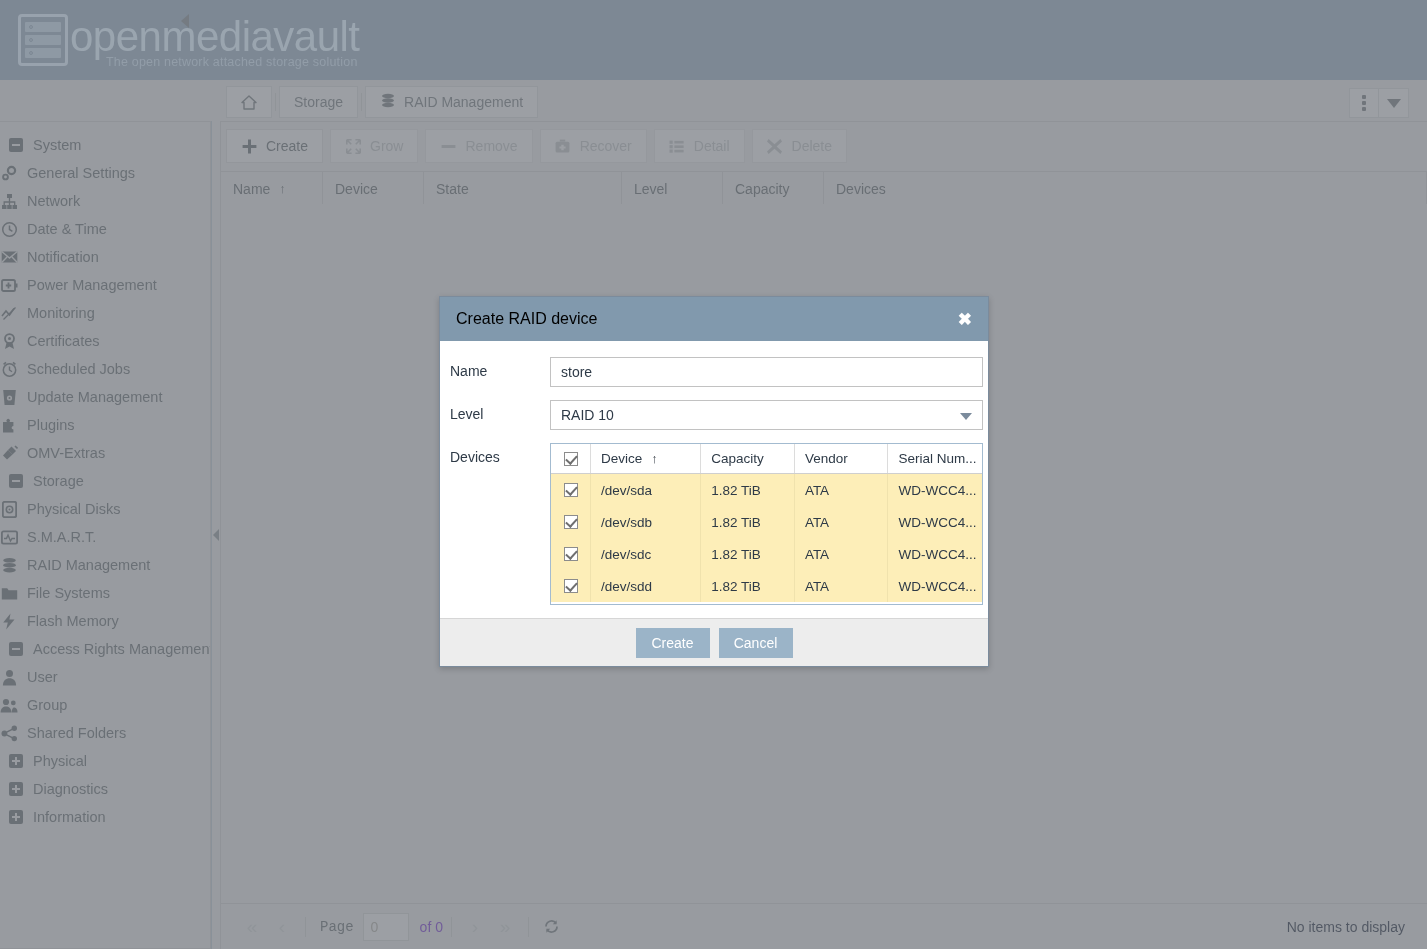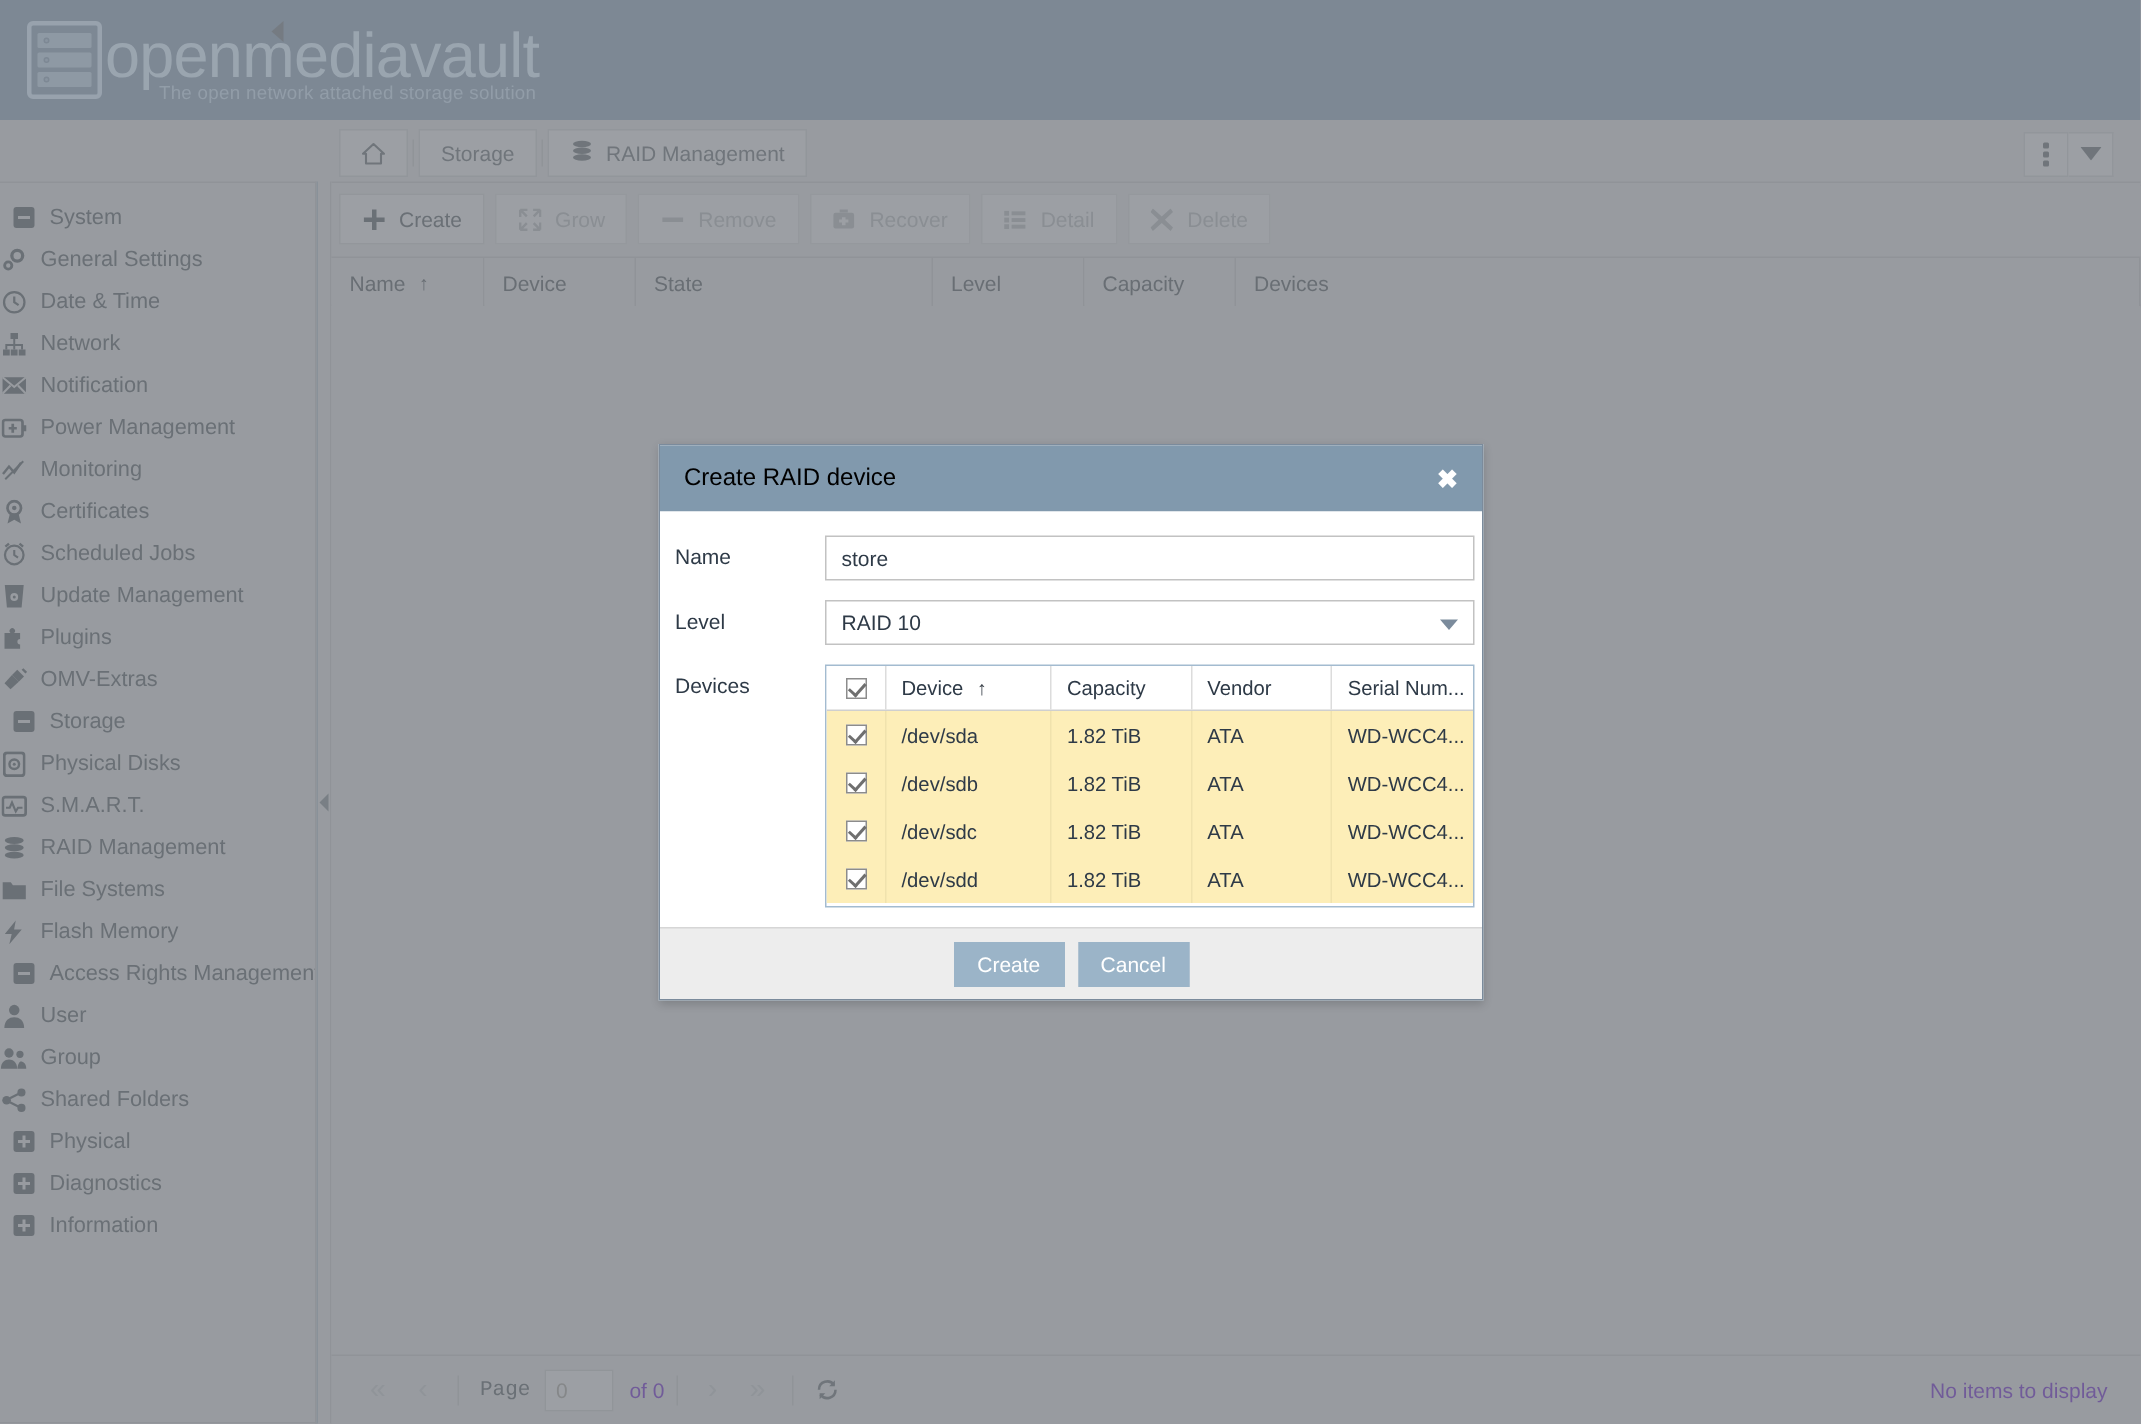--- a/index.html
+++ b/index.html
@@ -160,21 +160,21 @@
   }
   .pg-btn.active { color: #4a5159; }
   .pg-sep { width: 1px; height: 20px; background: #8b8e93; margin: 0 8px; }
   #pg-label { font-size: 14px; color: #3f464e; margin: 0 9px 0 6px; font-family: Liberation Mono, monospace; }
   #pg-input {
     width: 46px; height: 28px; background: #a2a5aa; border: 1px solid #8d9095;
     font-size: 14px; color: #84888e; padding: 0 7px; font-family: inherit; outline: none;
   }
   #pg-of { font-size: 14px; color: #4c1d95; margin-left: 11px; }
   #pg-empty {
-    margin-left: auto; font-size: 14px; color: #4c1d95; padding-right: 6px;
+    margin-left: auto; font-size: 14px; color: #0f172a; padding-right: 6px;
   }
 
   
   #mask {
     position: absolute; left: 0; top: 0; width: 1427px; height: 949px;
     background: rgba(150,153,158,0.50);
   }
   #dialog {
     position: absolute; left: 439px; top: 296px; width: 550px;
     background: #ffffff; border: 1px solid #7b8b9c;
@@ -326,37 +326,37 @@
         <svg width="17" height="17" viewBox="0 0 17 17">
           <circle cx="10.5" cy="5.5" r="3.6" fill="none" stroke="#3f464e" stroke-width="2.2"></circle>
           <circle cx="4.5" cy="12" r="2.4" fill="none" stroke="#3f464e" stroke-width="1.9"></circle>
         </svg>
       </span>
       <span>General Settings</span>
     </div>
     <div class="nav-row nav-child">
       <span class="nav-ico">
         <svg width="17" height="17" viewBox="0 0 17 17">
-          <circle cx="8.5" cy="8.5" r="6.8" fill="none" stroke="#3f464e" stroke-width="1.5"></circle>
-          <path d="M8.5 4.6 L8.5 8.5 L11.4 10.4" fill="none" stroke="#3f464e" stroke-width="1.5"></path>
-        </svg>
-      </span>
-      <span>Date &amp; Time</span>
-    </div>
-    <div class="nav-row nav-child">
-      <span class="nav-ico">
-        <svg width="17" height="17" viewBox="0 0 17 17">
           <rect x="6" y="1" width="5" height="4" fill="#3f464e"></rect>
           <rect x="1" y="12" width="4.5" height="4" fill="#3f464e"></rect>
           <rect x="6.2" y="12" width="4.5" height="4" fill="#3f464e"></rect>
           <rect x="11.5" y="12" width="4.5" height="4" fill="#3f464e"></rect>
           <path d="M8.5 5 L8.5 9 M3.2 12 L3.2 9 L13.7 9 L13.7 12 M8.5 9 L8.5 12" fill="none" stroke="#3f464e" stroke-width="1.3"></path>
         </svg>
       </span>
       <span>Network</span>
+    </div>
+    <div class="nav-row nav-child">
+      <span class="nav-ico">
+        <svg width="17" height="17" viewBox="0 0 17 17">
+          <circle cx="8.5" cy="8.5" r="6.8" fill="none" stroke="#3f464e" stroke-width="1.5"></circle>
+          <path d="M8.5 4.6 L8.5 8.5 L11.4 10.4" fill="none" stroke="#3f464e" stroke-width="1.5"></path>
+        </svg>
+      </span>
+      <span>Date &amp; Time</span>
     </div>
     <div class="nav-row nav-child">
       <span class="nav-ico">
         <svg width="17" height="14" viewBox="0 0 17 14">
           <rect x="0.7" y="1.5" width="15.6" height="11" fill="#3f464e"></rect>
           <path d="M0.7 1.5 L8.5 8 L16.3 1.5 M0.7 12.5 L6 7 M16.3 12.5 L11 7" fill="none" stroke="#9a9da2" stroke-width="1.4"></path>
         </svg>
       </span>
       <span>Notification</span>
     </div>

